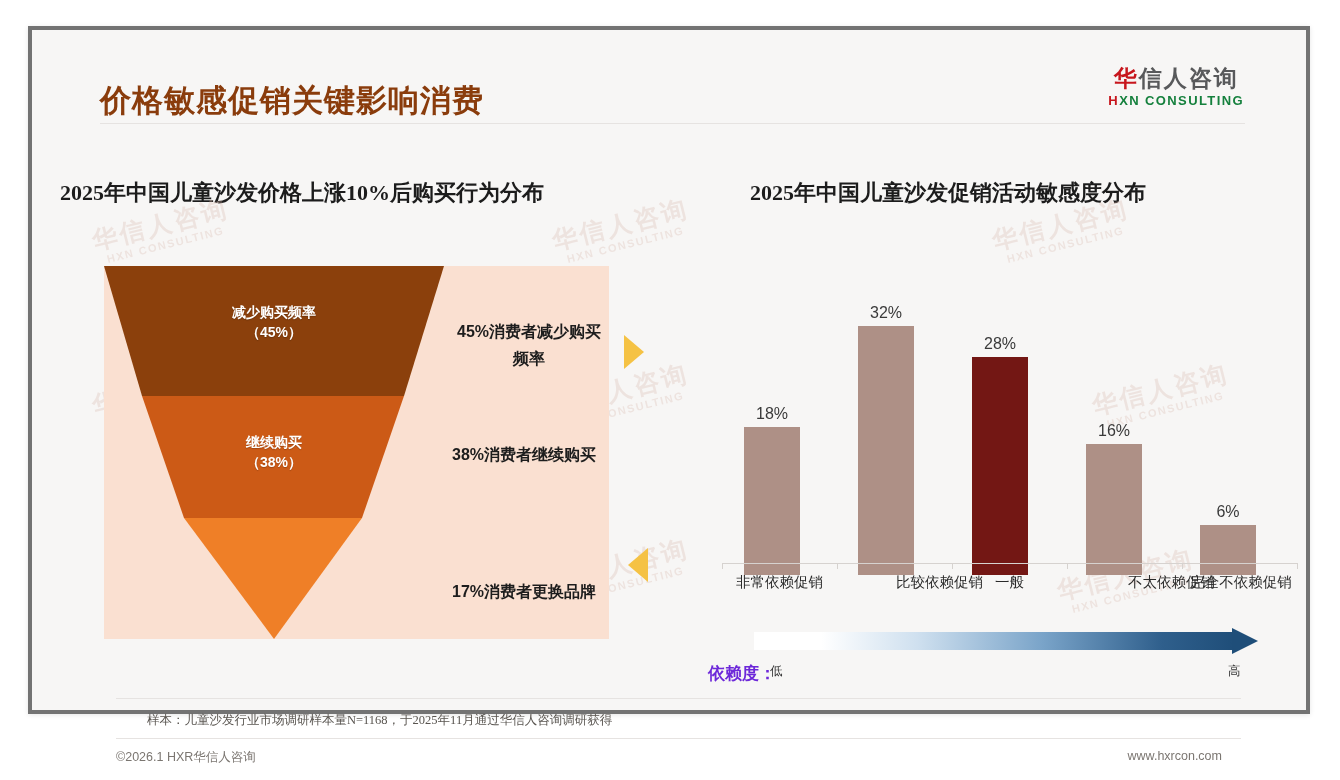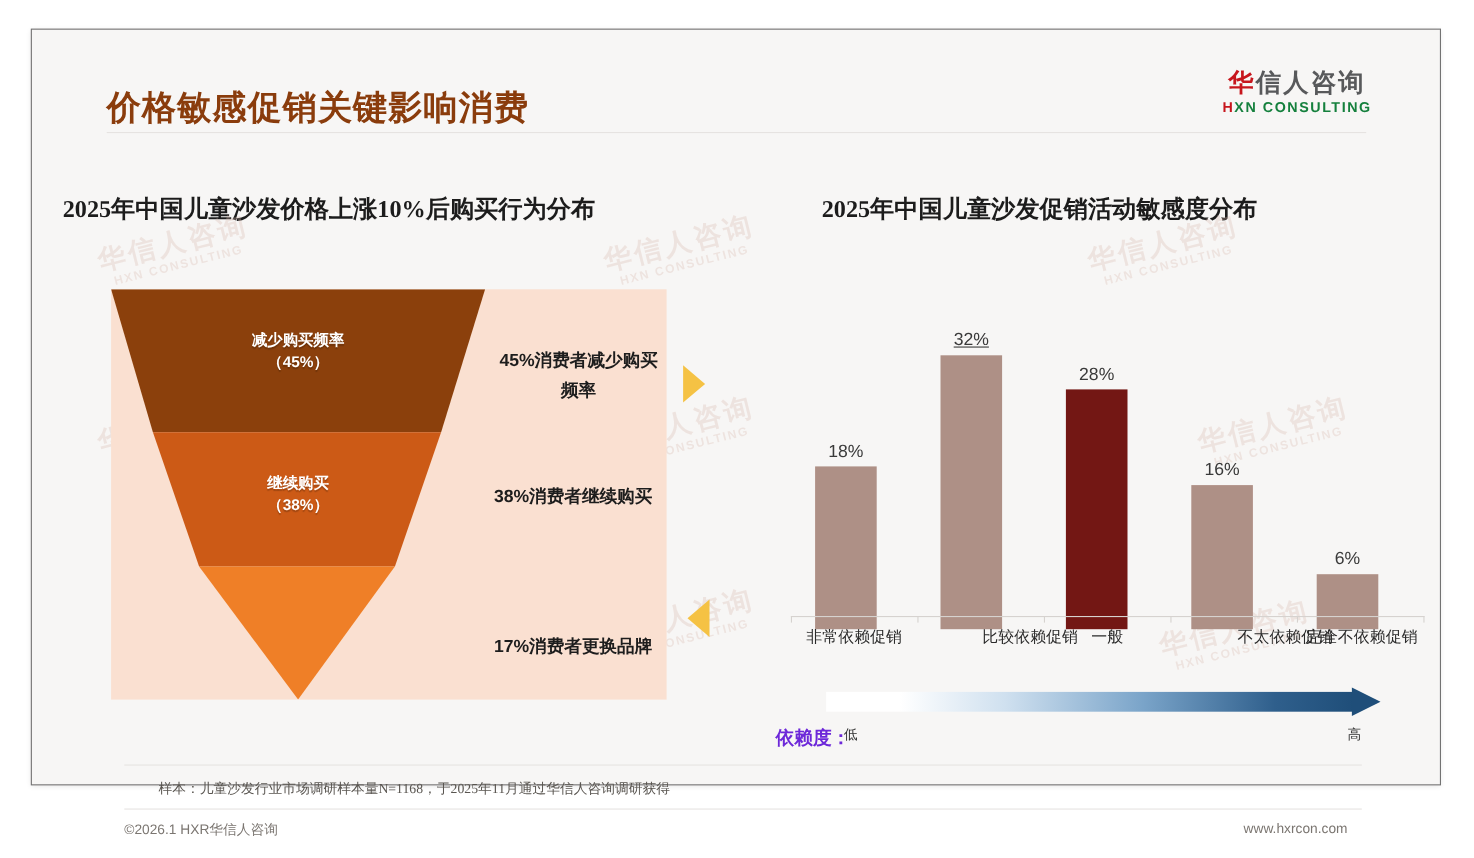--- a/index.html
+++ b/index.html
@@ -1,20 +1,20 @@
 <!DOCTYPE html>
 <html><head>
 <meta charset="utf-8">
 <style>
   html,body{margin:0;padding:0;background:#ffffff;}
   body{width:1340px;height:780px;font-family:"Liberation Sans","DejaVu Sans",sans-serif;overflow:hidden;}
 
   .slide{
     position:absolute;left:28px;top:26px;width:1282px;height:688px;
-    background:#f7f6f5;border:1px solid #737373;
+    background:#f7f6f5;border:4px solid #737373;
     box-shadow:0 1px 5px rgba(0,0,0,0.10);
     box-sizing:border-box;
   }
 
   
   .hdr-title{
     position:absolute;left:68px;top:50px;
     font-size:31px;font-weight:bold;color:#8a3c0c;
     letter-spacing:1px;white-space:nowrap;
   }
@@ -194,21 +194,21 @@
 
   <div class="tri-r" style="left:592px;top:305px;"></div>
   <div class="tri-l" style="left:596px;top:518px;"></div>
 
   <div class="bars">
     <div class="bar-col" style="left:22px;">
       <div class="bar-val" style="bottom:152px;">18%</div>
       <div class="bar-rect" style="height:148px;background:#ae9086;"></div>
     </div>
     <div class="bar-col" style="left:136px;">
-      <div class="bar-val" style="bottom:253px;text-decoration:underline;">32%</div>
+      <div class="bar-val" style="bottom:253px;">32%</div>
       <div class="bar-rect" style="height:249px;background:#ae9086;"></div>
     </div>
     <div class="bar-col" style="left:250px;">
       <div class="bar-val" style="bottom:222px;">28%</div>
       <div class="bar-rect" style="height:218px;background:#731714;"></div>
     </div>
     <div class="bar-col" style="left:364px;">
       <div class="bar-val" style="bottom:135px;">16%</div>
       <div class="bar-rect" style="height:131px;background:#ae9086;"></div>
     </div>

